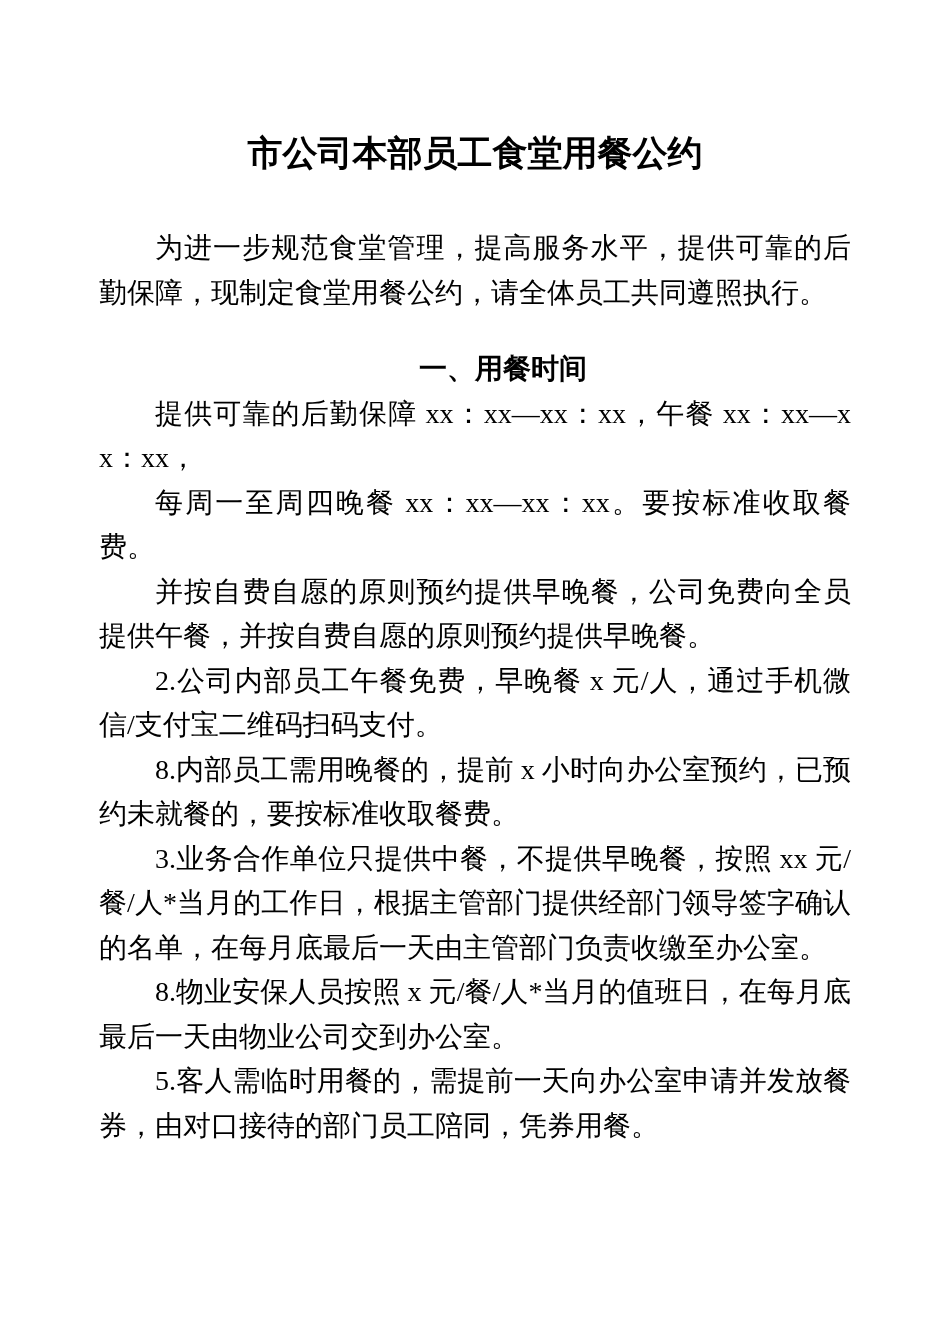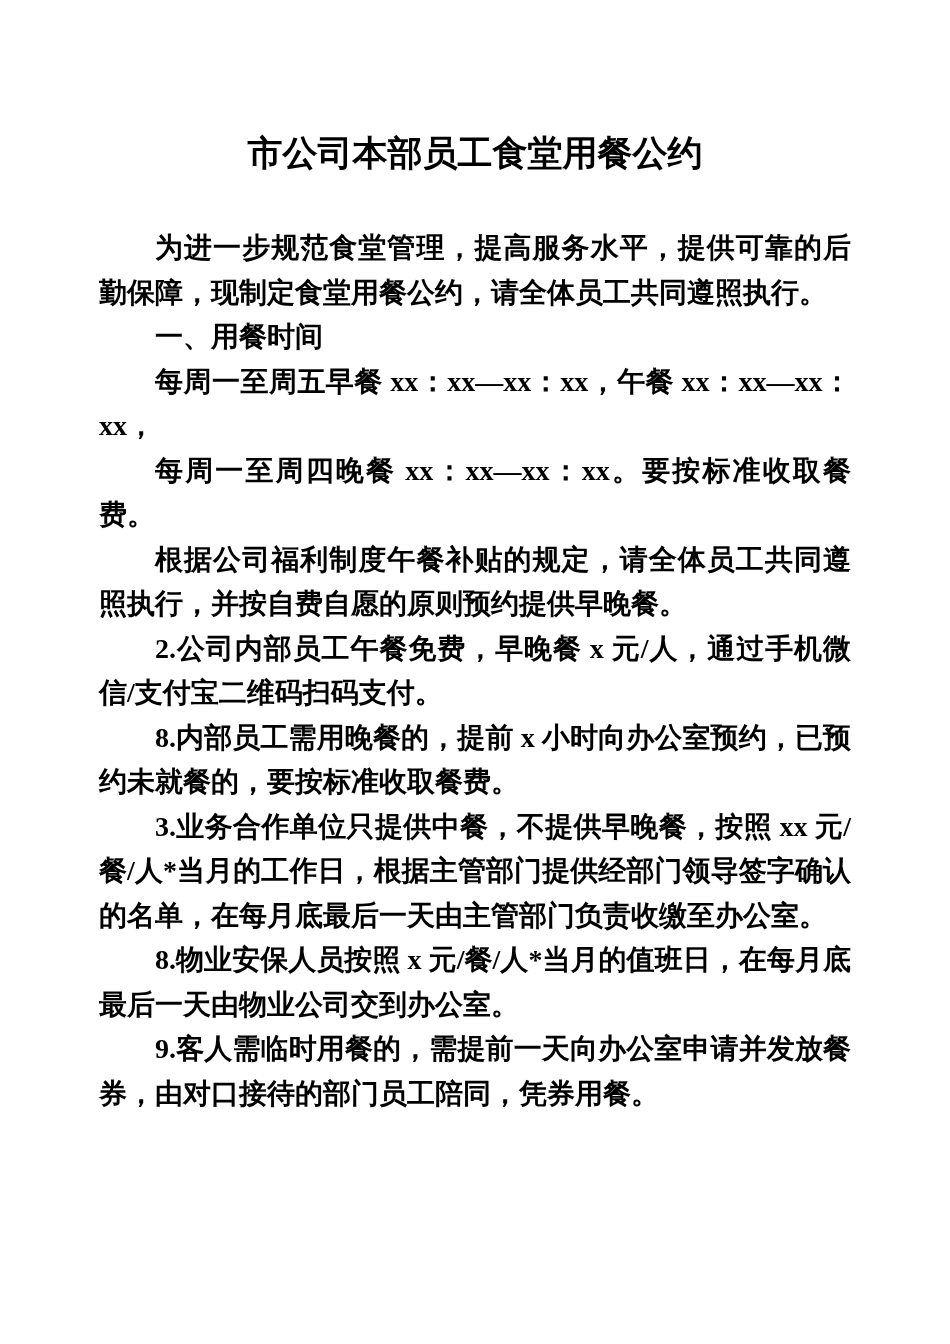--- a/index.html
+++ b/index.html
@@ -31,50 +31,51 @@
     margin: 0;
     font-size: 28px;
     line-height: 44.5px;
     color: #000000;
     text-align: justify;
     text-indent: 2em;
     word-break: break-all;
   }
   .para.body {
     font-family: "Liberation Serif", "DejaVu Serif", serif;
-    font-weight: bold;
+    font-weight: normal;
   }
   .para.heading {
     font-family: "Liberation Sans", "DejaVu Sans", sans-serif;
     font-weight: bold;
-    text-align: left;
+    text-align: center;
+    margin-top: 32px;
   }
 </style>
 </head>
 <body>
 
 <div class="page">
 
   <h1 class="doc-title">市公司本部员工食堂用餐公约</h1>
 
   <p class="para body">为进一步规范食堂管理，提高服务水平，提供可靠的后勤保障，现制定食堂用餐公约，请全体员工共同遵照执行。</p>
 
   <p class="para heading">一、用餐时间</p>
 
-  <p class="para body">每周一至周五早餐 xx：xx—xx：xx，午餐 xx：xx—xx：xx，</p>
+  <p class="para body">提供可靠的后勤保障 xx：xx—xx：xx，午餐 xx：xx—xx：xx，</p>
 
   <p class="para body">每周一至周四晚餐 xx：xx—xx：xx。要按标准收取餐费。</p>
 
 
-  <p class="para body">根据公司福利制度午餐补贴的规定，请全体员工共同遵照执行，并按自费自愿的原则预约提供早晚餐。</p>
+  <p class="para body">并按自费自愿的原则预约提供早晚餐，公司免费向全员提供午餐，并按自费自愿的原则预约提供早晚餐。</p>
 
   <p class="para body">2.公司内部员工午餐免费，早晚餐 x 元/人，通过手机微信/支付宝二维码扫码支付。</p>
 
   <p class="para body">8.内部员工需用晚餐的，提前 x 小时向办公室预约，已预约未就餐的，要按标准收取餐费。</p>
 
   <p class="para body">3.业务合作单位只提供中餐，不提供早晚餐，按照 xx 元/餐/人*当月的工作日，根据主管部门提供经部门领导签字确认的名单，在每月底最后一天由主管部门负责收缴至办公室。</p>
 
   <p class="para body">8.物业安保人员按照 x 元/餐/人*当月的值班日，在每月底最后一天由物业公司交到办公室。</p>
 
-  <p class="para body">9.客人需临时用餐的，需提前一天向办公室申请并发放餐券，由对口接待的部门员工陪同，凭券用餐。</p>
+  <p class="para body">5.客人需临时用餐的，需提前一天向办公室申请并发放餐券，由对口接待的部门员工陪同，凭券用餐。</p>
 
 
 </div>
 
 </body></html>

